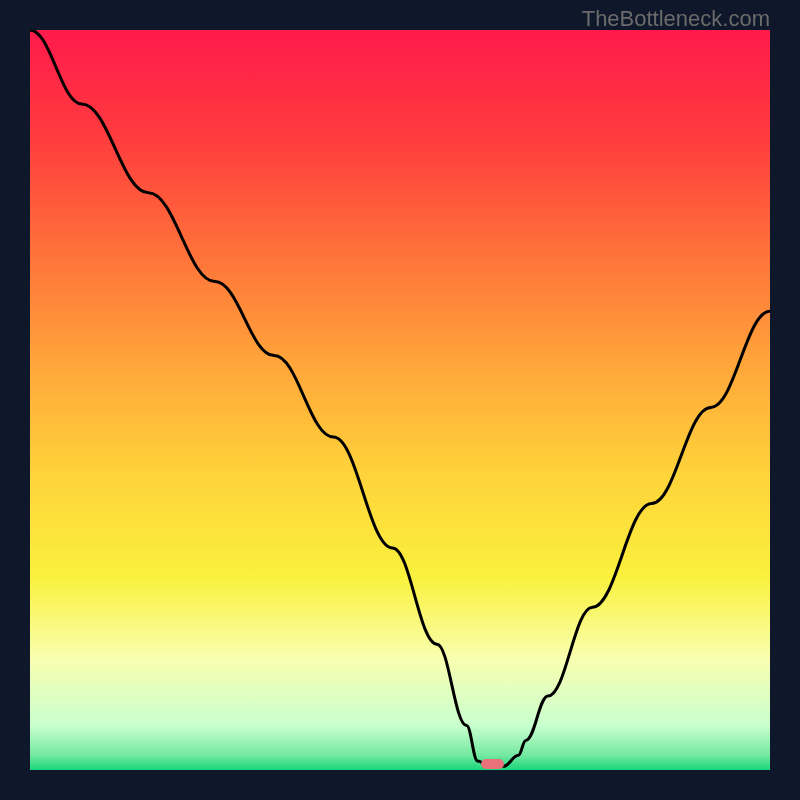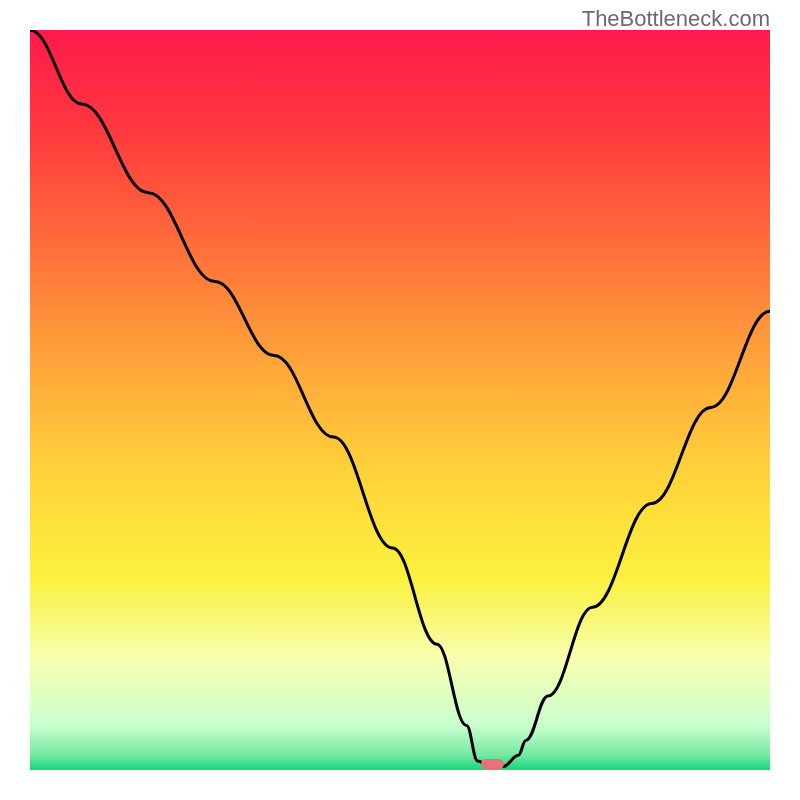--- a/index.html
+++ b/index.html
@@ -9,21 +9,21 @@
     height: 800px;
     background: #000;
     overflow: hidden;
   }
   .frame {
     position: absolute;
     left: 0;
     top: 0;
     width: 800px;
     height: 800px;
-    background: #ffffff;
+    background: #0f172a;
   }
   .plot {
     position: absolute;
     left: 30px;
     top: 30px;
     width: 740px;
     height: 740px;
     overflow: hidden;
   }
   .gradient {

